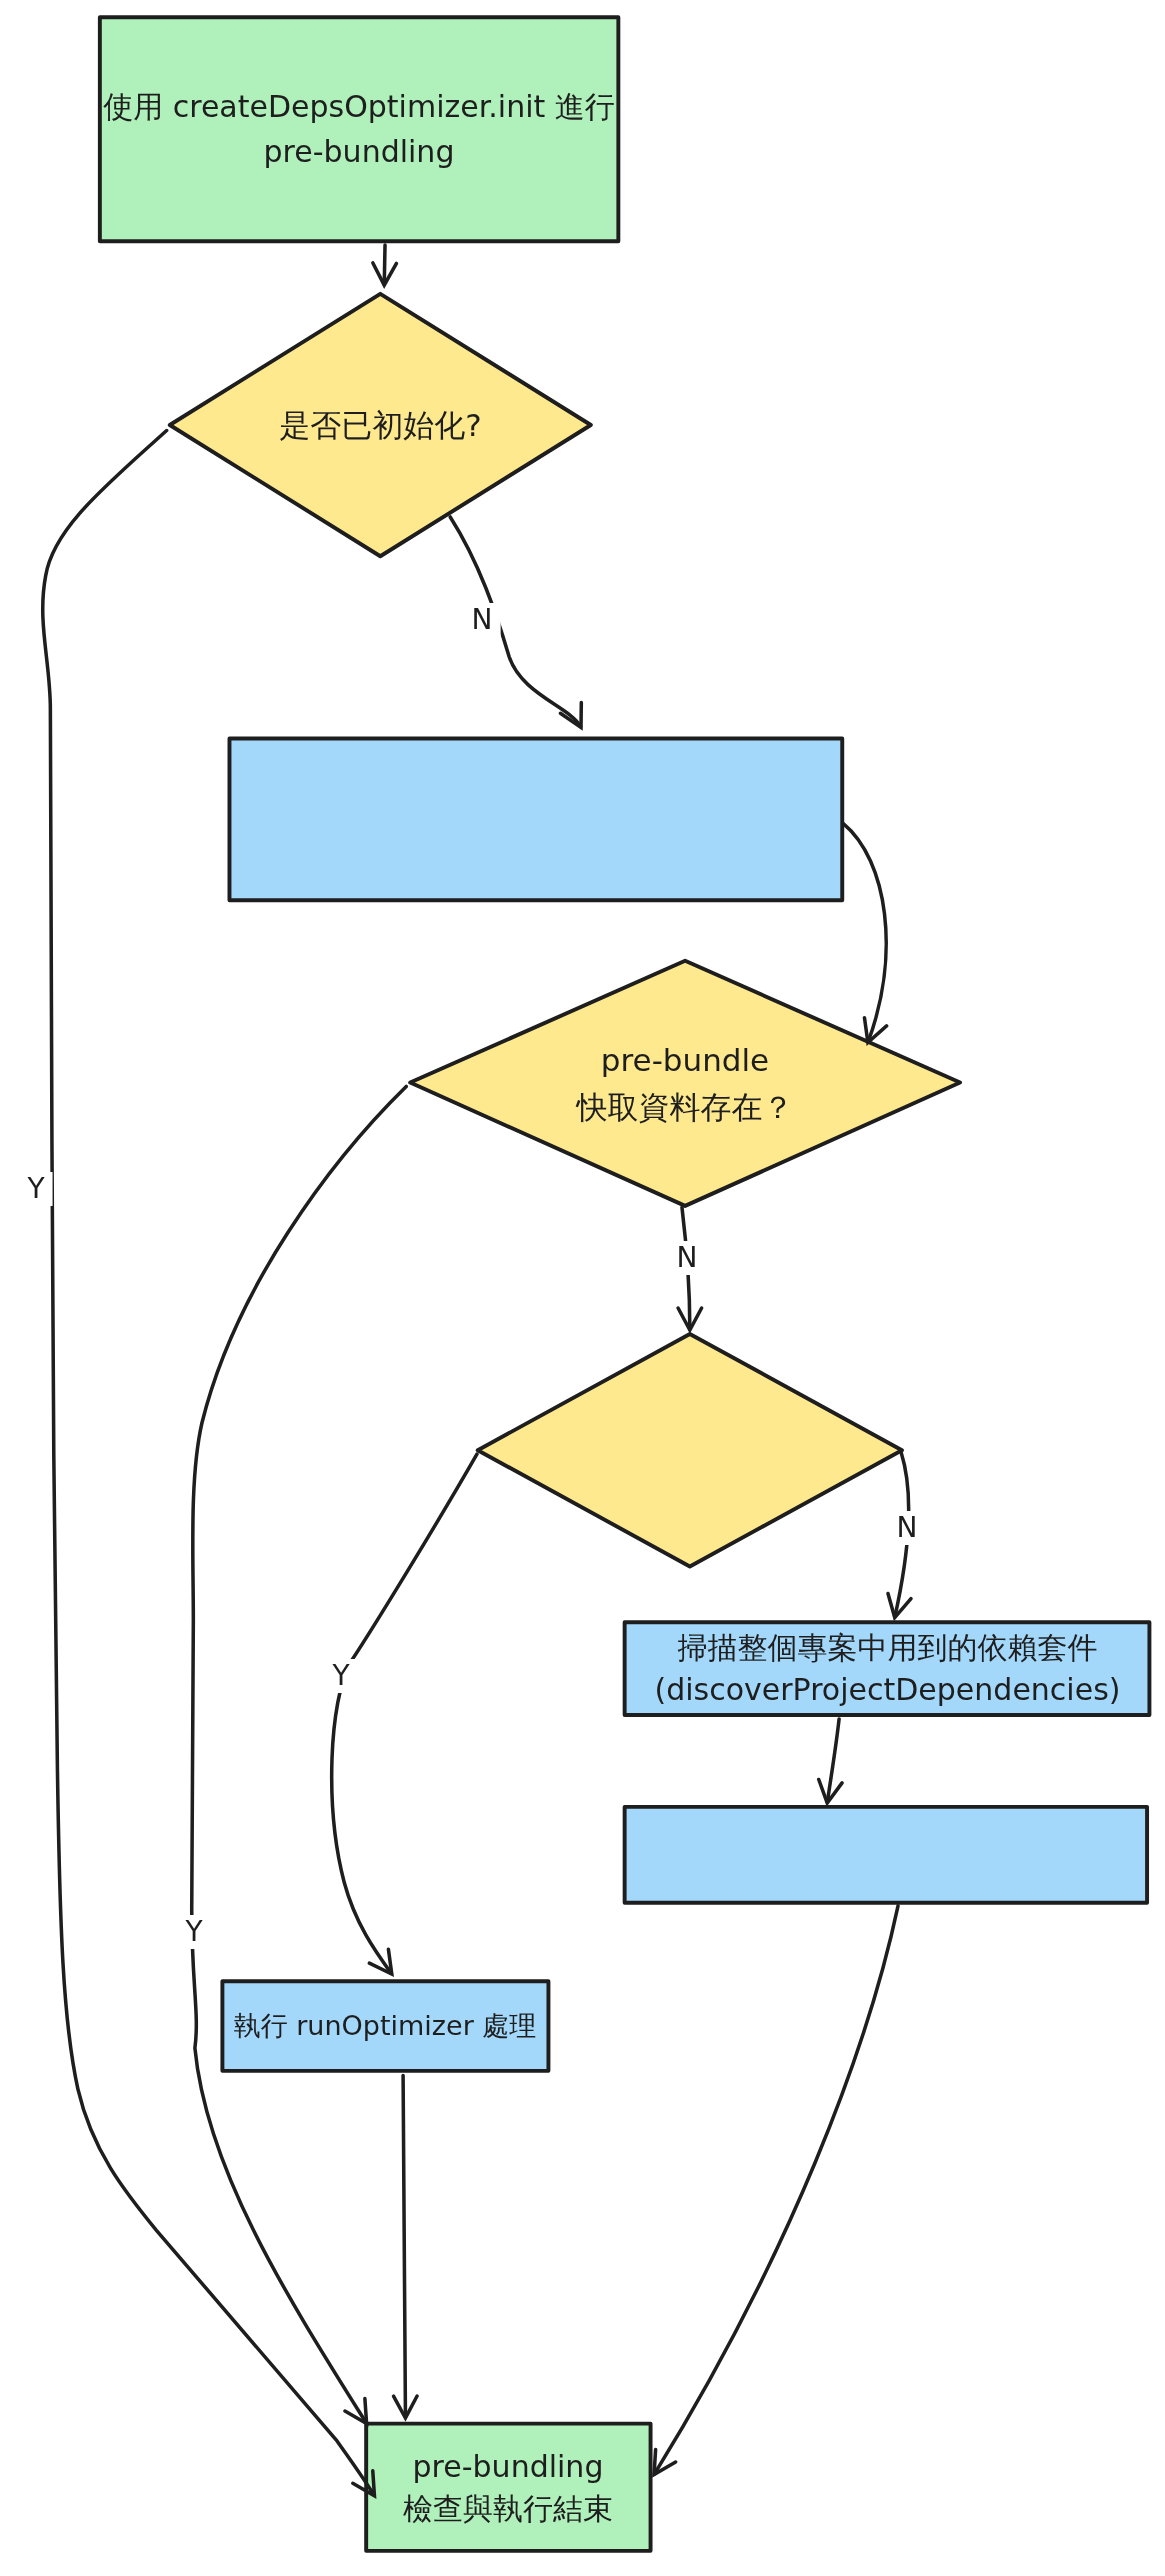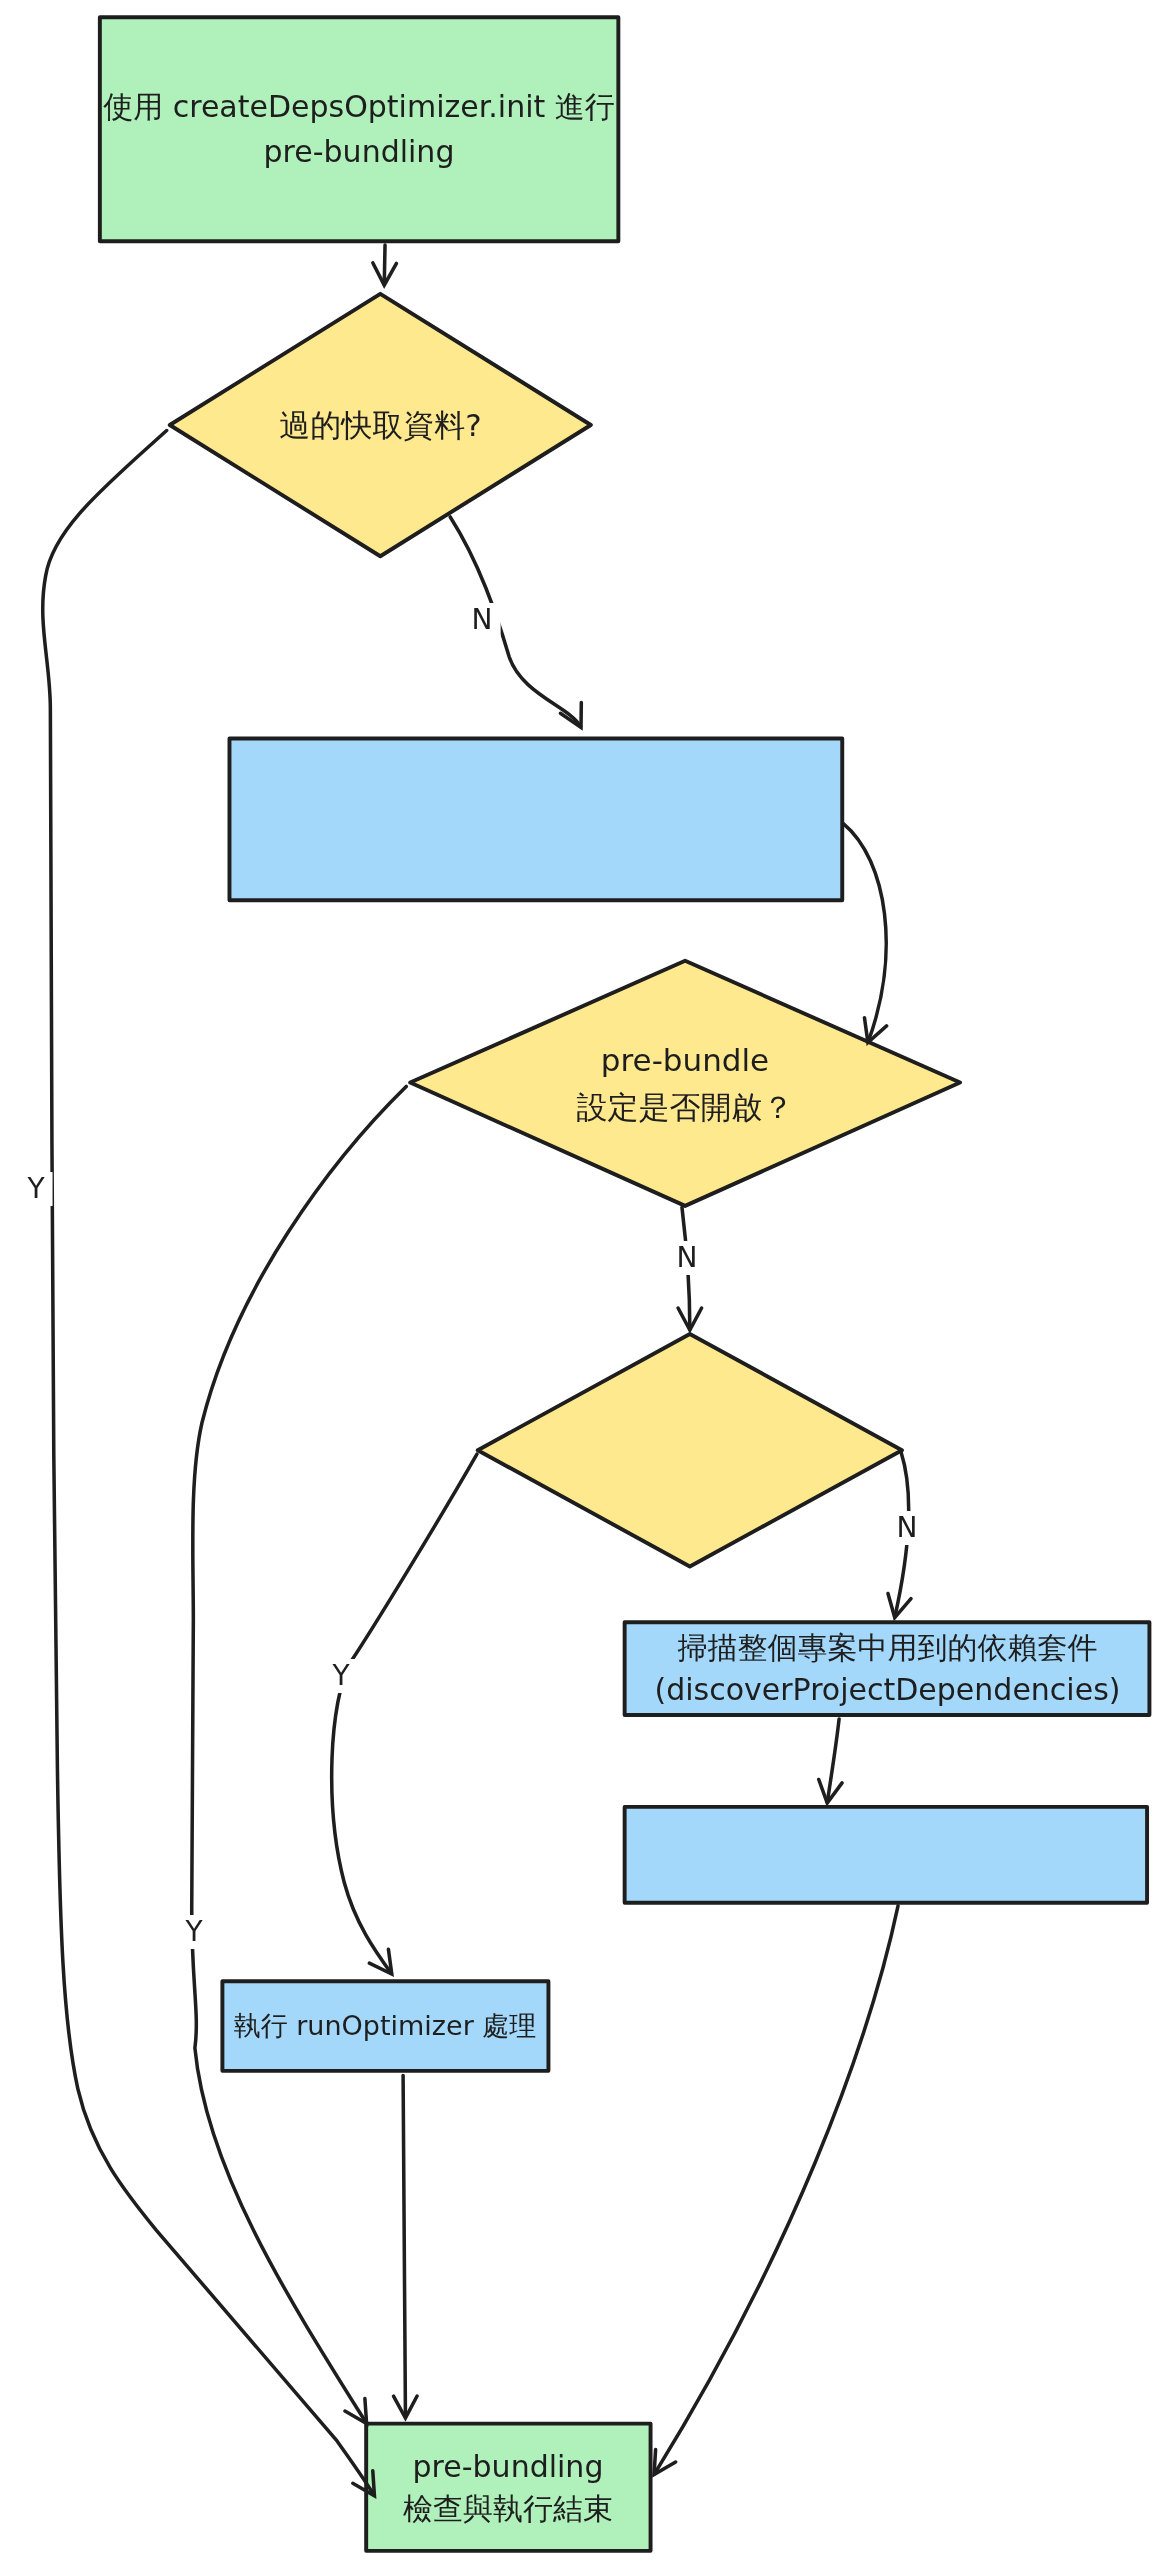--- a/index.html
+++ b/index.html
@@ -71,25 +71,25 @@
     <path class="edge" marker-end="url(#ah)" d="M1143,2426 C1104,2610 1004,2872 833,3149"></path>
     <path class="edge" marker-end="url(#ah)" d="M607,1851 C560,1933 479,2066 446,2116 C419,2166 413,2300 438,2396 C452,2448 477,2483 498,2512"></path>
     <path class="edge" marker-end="url(#ah)" d="M513,2642 C514,2790 515,2935 516,3077"></path>
     <path class="edge" marker-end="url(#ah)" d="M517,1383 C420,1478 299,1641 257,1811 C241,1881 246,1981 246,2061 C245,2181 244,2301 244,2421 C243,2521 254,2561 248,2607 C263,2763 367,2926 466,3084"></path>
     <path class="edge" marker-end="url(#ah)" d="M212,548 C135,618 68,672 58,733 C47,792 64,842 64,902 C64,1102 66,1302 66,1452 C67,1702 69,2002 73,2252 C76,2452 80,2572 99,2659 C117,2737 158,2789 199,2839 L428,3106 C443,3127 461,3152 476,3176"></path>
   </svg>
 
   <div class="node-text f38" style="left:100px; top:17.3px; width:518px; height:224px;">使用 createDepsOptimizer.init 進行
 pre-bundling</div>
 
-  <div class="node-text f40" style="left:170px; top:294px; width:421px; height:262px;">過的快取資料?</div>
+  <div class="node-text f40" style="left:170px; top:294px; width:421px; height:262px;">是否已初始化?</div>
 
 
   <div class="node-text f40" style="left:410px; top:961px; width:550px; height:245px;">pre-bundle
-設定是否開啟？</div>
+快取資料存在？</div>
 
 
   <div class="node-text f38 lh14" style="left:625px; top:1622px; width:525px; height:93px;">掃描整個專案中用到的依賴套件
 (discoverProjectDependencies)</div>
 
 
   <div class="node-text f36" style="left:222px; top:1981px; width:326px; height:90px;">執行 runOptimizer 處理</div>
 
   <div class="node-text f38 lh14" style="left:366px; top:2424px; width:284px; height:127px;">pre-bundling
 檢查與執行結束</div>

